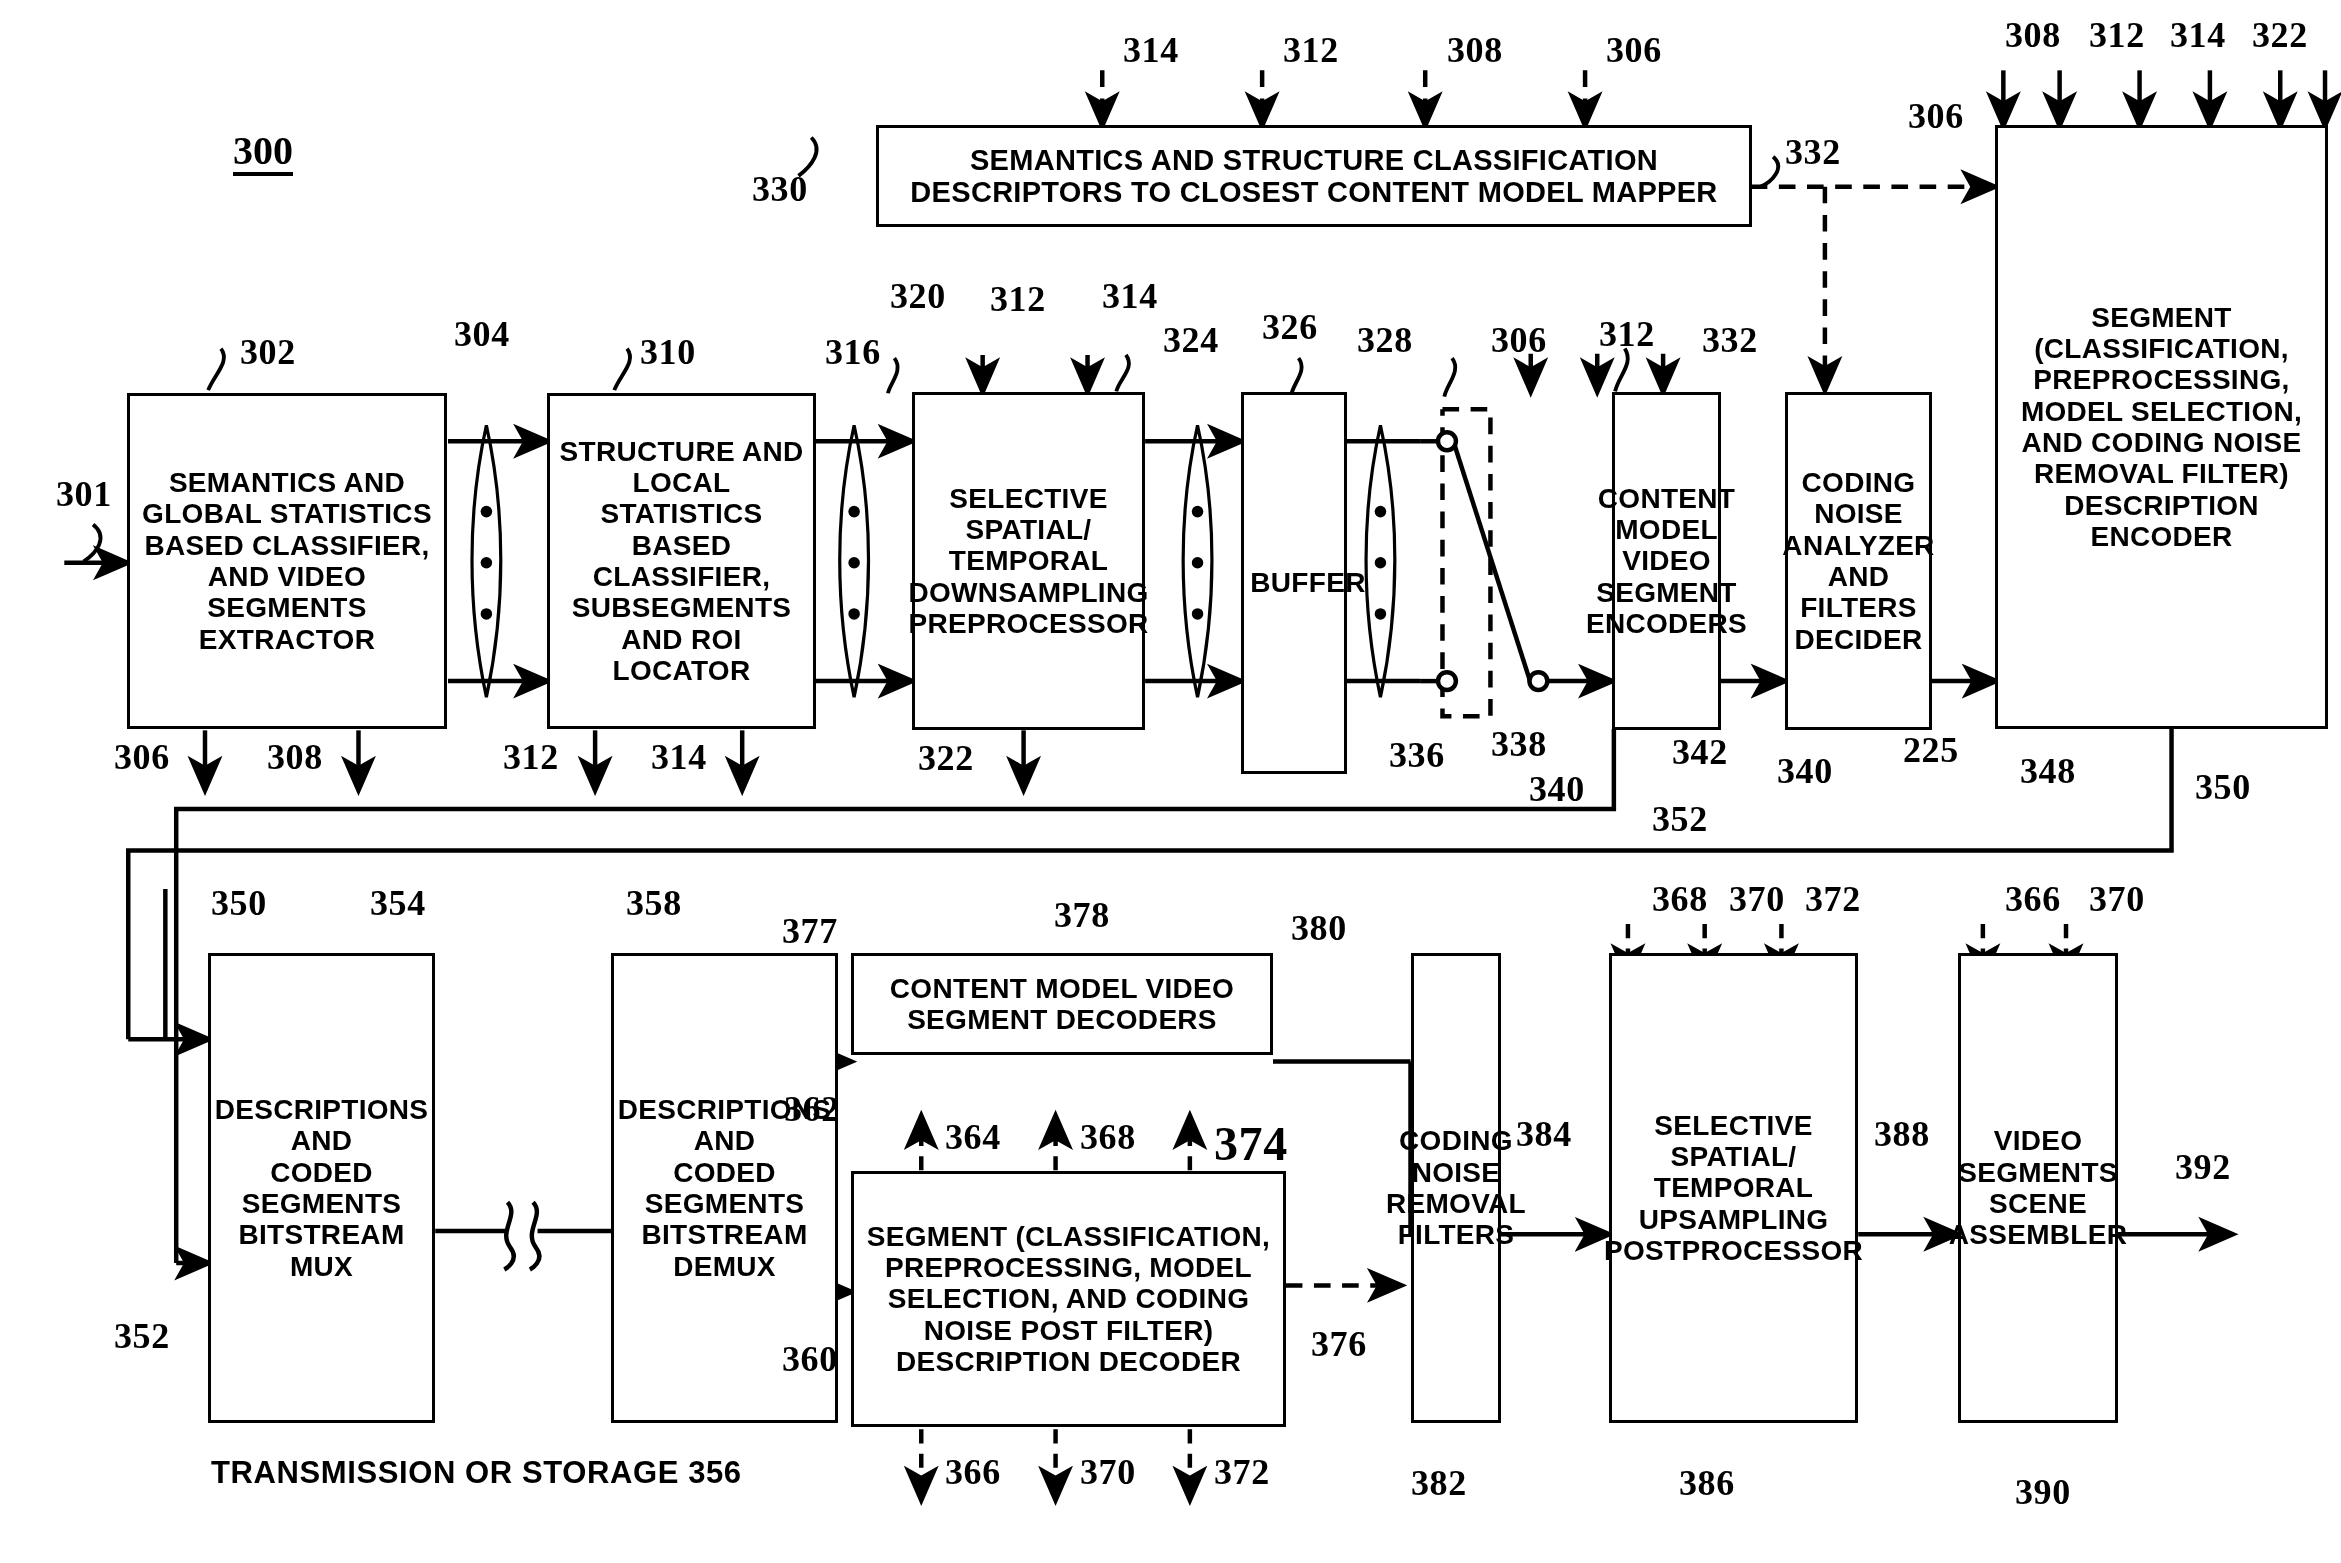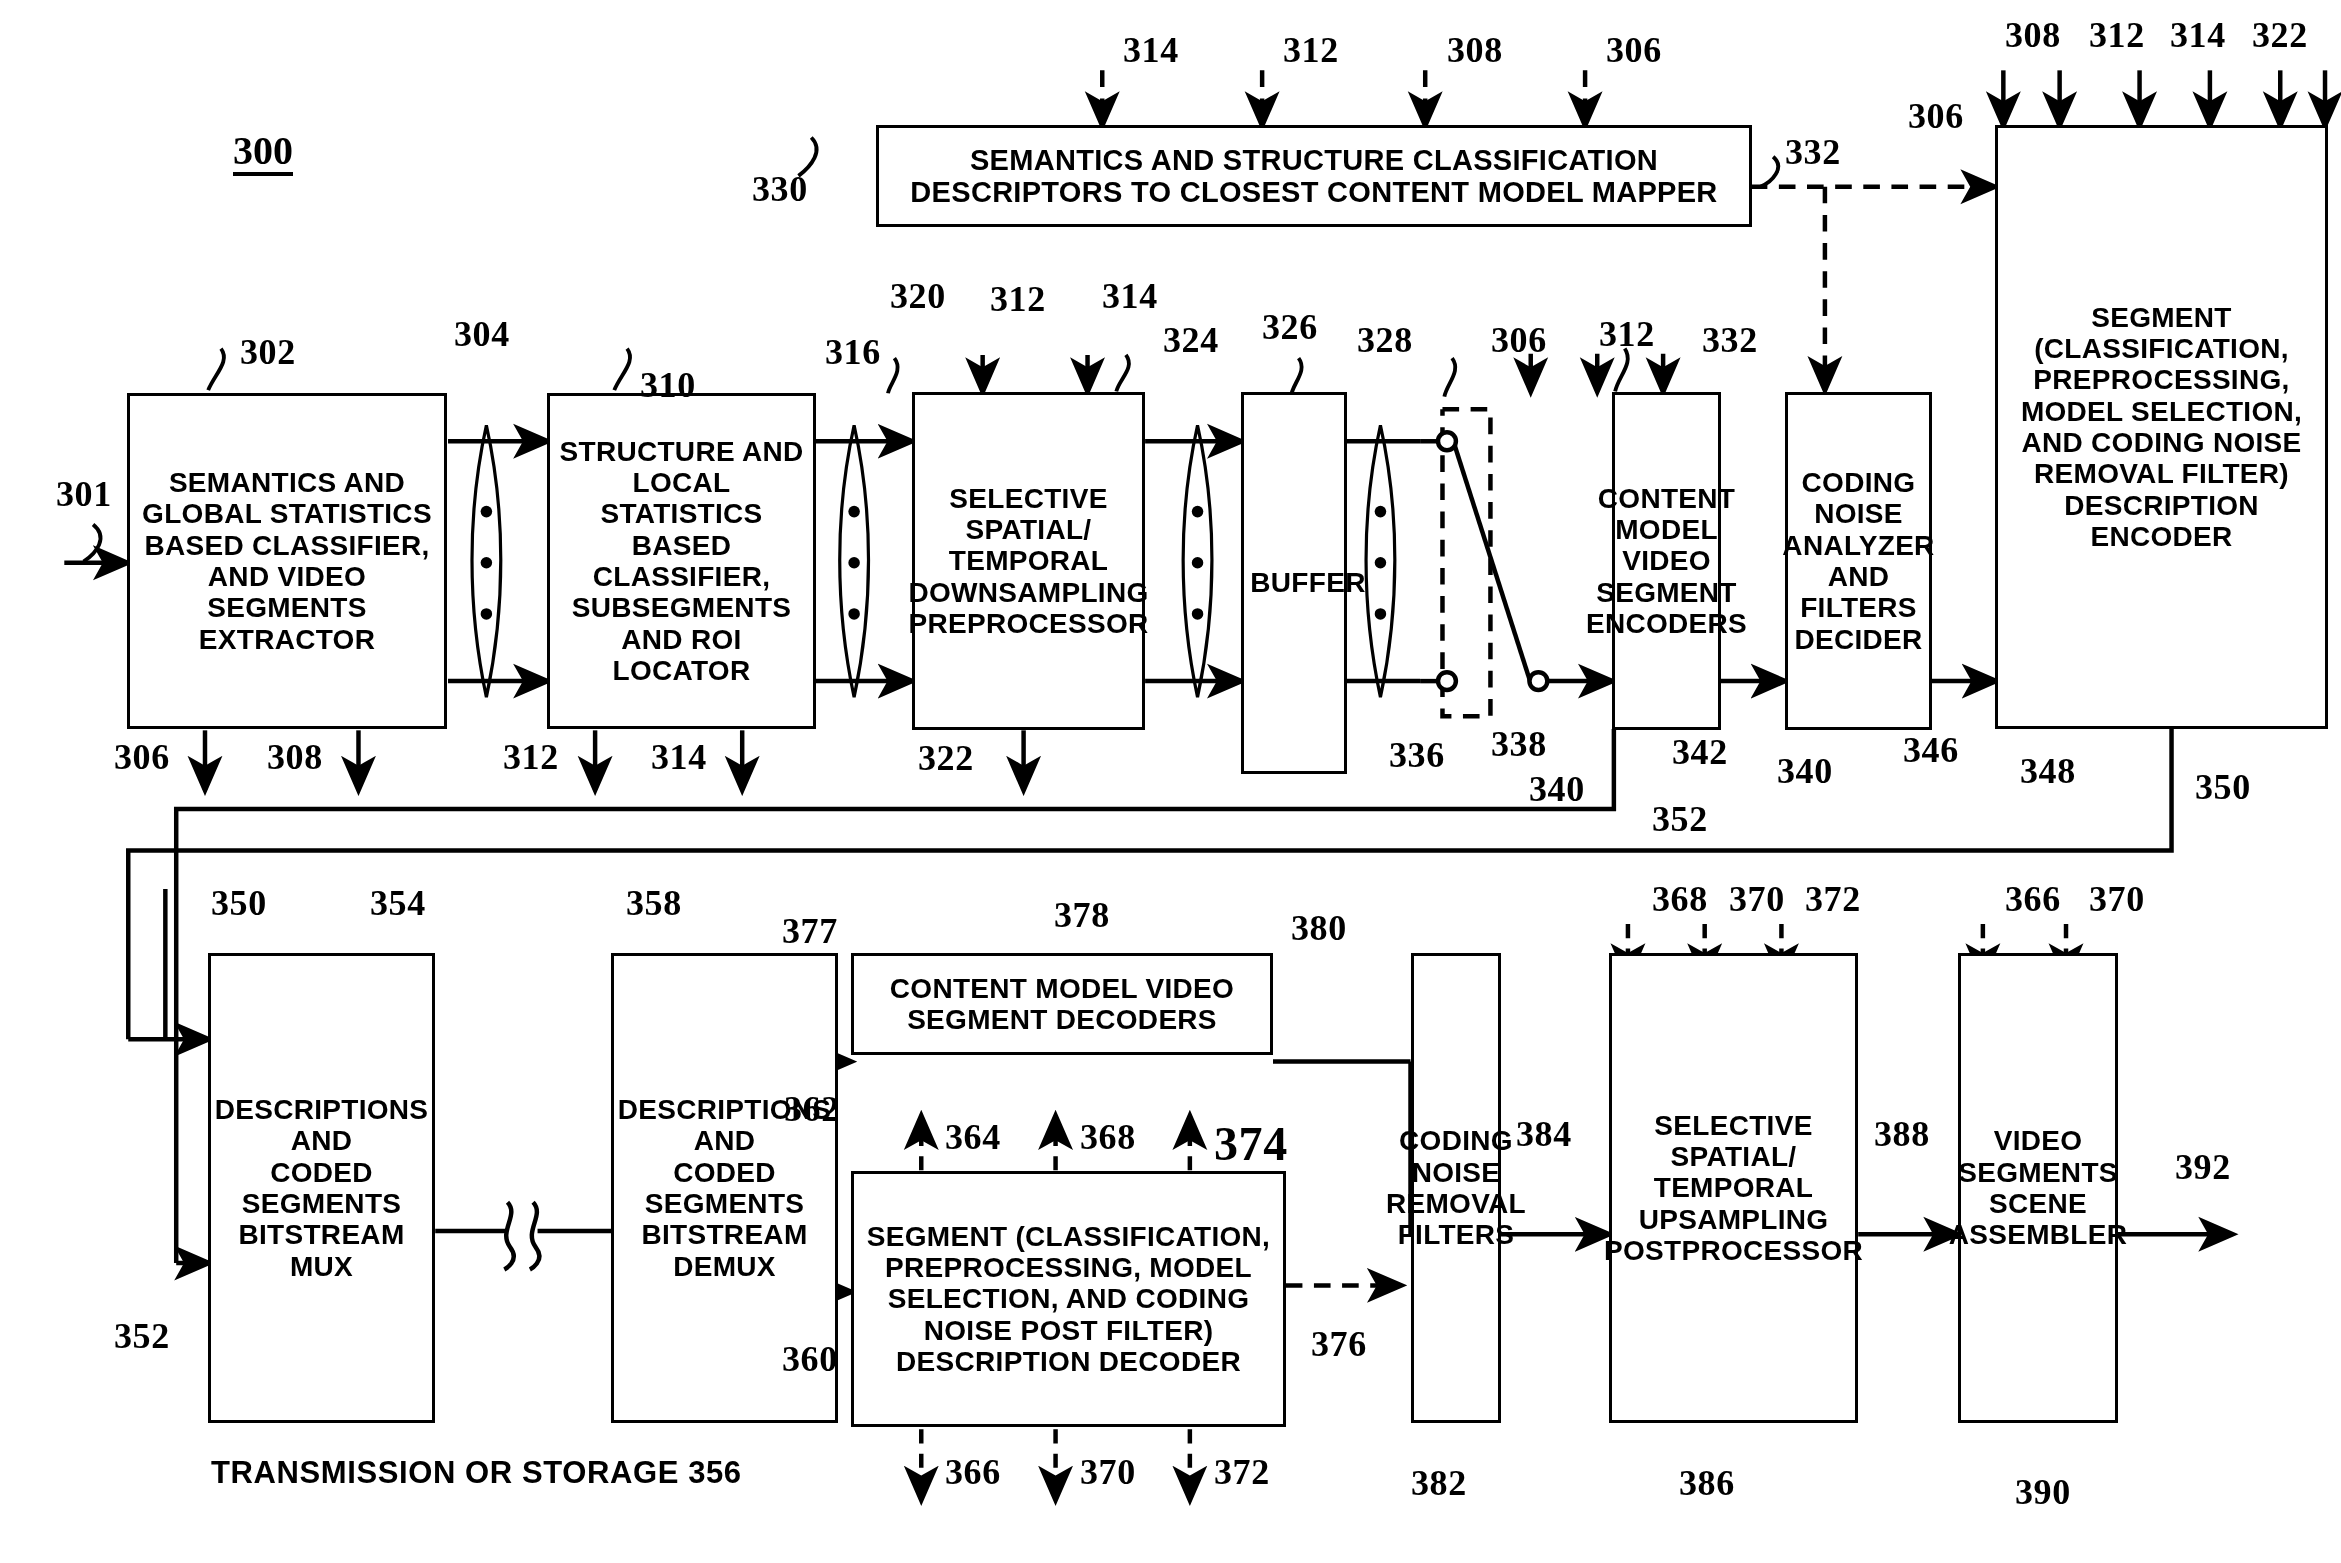--- a/index.html
+++ b/index.html
@@ -308,21 +308,21 @@
 SEGMENTS
 SCENE
 ASSEMBLER</span>
   </div>
 
   <div class="lbl" style="left:211px;top:1455px;font-size:31px;">TRANSMISSION OR STORAGE 356</div>
 
   <div class="ref" style="left:56px;top:473px;font-size:36px;">301</div>
   <div class="ref" style="left:240px;top:331px;font-size:36px;">302</div>
   <div class="ref" style="left:454px;top:313px;font-size:36px;">304</div>
-  <div class="ref" style="left:640px;top:331px;font-size:36px;margin-top:33px;">310</div>
+  <div class="ref" style="left:640px;top:331px;font-size:36px;">310</div>
   <div class="ref" style="left:825px;top:331px;font-size:36px;">316</div>
   <div class="ref" style="left:890px;top:275px;font-size:36px;">320</div>
   <div class="ref" style="left:990px;top:278px;font-size:36px;">312</div>
   <div class="ref" style="left:1102px;top:275px;font-size:36px;">314</div>
   <div class="ref" style="left:1163px;top:319px;font-size:36px;">324</div>
   <div class="ref" style="left:1262px;top:306px;font-size:36px;">326</div>
   <div class="ref" style="left:1357px;top:319px;font-size:36px;">328</div>
   <div class="ref" style="left:1491px;top:319px;font-size:36px;">306</div>
   <div class="ref" style="left:1599px;top:313px;font-size:36px;">312</div>
   <div class="ref" style="left:1702px;top:319px;font-size:36px;">332</div>
@@ -345,21 +345,21 @@
   <div class="ref" style="left:503px;top:736px;font-size:36px;">312</div>
   <div class="ref" style="left:651px;top:736px;font-size:36px;">314</div>
   <div class="ref" style="left:918px;top:737px;font-size:36px;">322</div>
 
   <div class="ref" style="left:1389px;top:734px;font-size:36px;">336</div>
   <div class="ref" style="left:1491px;top:723px;font-size:36px;">338</div>
   <div class="ref" style="left:1529px;top:768px;font-size:36px;">340</div>
   <div class="ref" style="left:1652px;top:798px;font-size:36px;">352</div>
   <div class="ref" style="left:1672px;top:731px;font-size:36px;">342</div>
   <div class="ref" style="left:1777px;top:750px;font-size:36px;">340</div>
-  <div class="ref" style="left:1903px;top:729px;font-size:36px;">346</div>
+  <div class="ref" style="left:1903px;top:729px;font-size:36px;">225</div>
   <div class="ref" style="left:2020px;top:750px;font-size:36px;">348</div>
   <div class="ref" style="left:2195px;top:766px;font-size:36px;">350</div>
 
   <div class="ref" style="left:211px;top:882px;font-size:36px;">350</div>
   <div class="ref" style="left:114px;top:1315px;font-size:36px;">352</div>
   <div class="ref" style="left:370px;top:882px;font-size:36px;">354</div>
   <div class="ref" style="left:626px;top:882px;font-size:36px;">358</div>
   <div class="ref" style="left:782px;top:910px;font-size:36px;">377</div>
   <div class="ref" style="left:1054px;top:894px;font-size:36px;">378</div>
   <div class="ref" style="left:1291px;top:907px;font-size:36px;">380</div>

